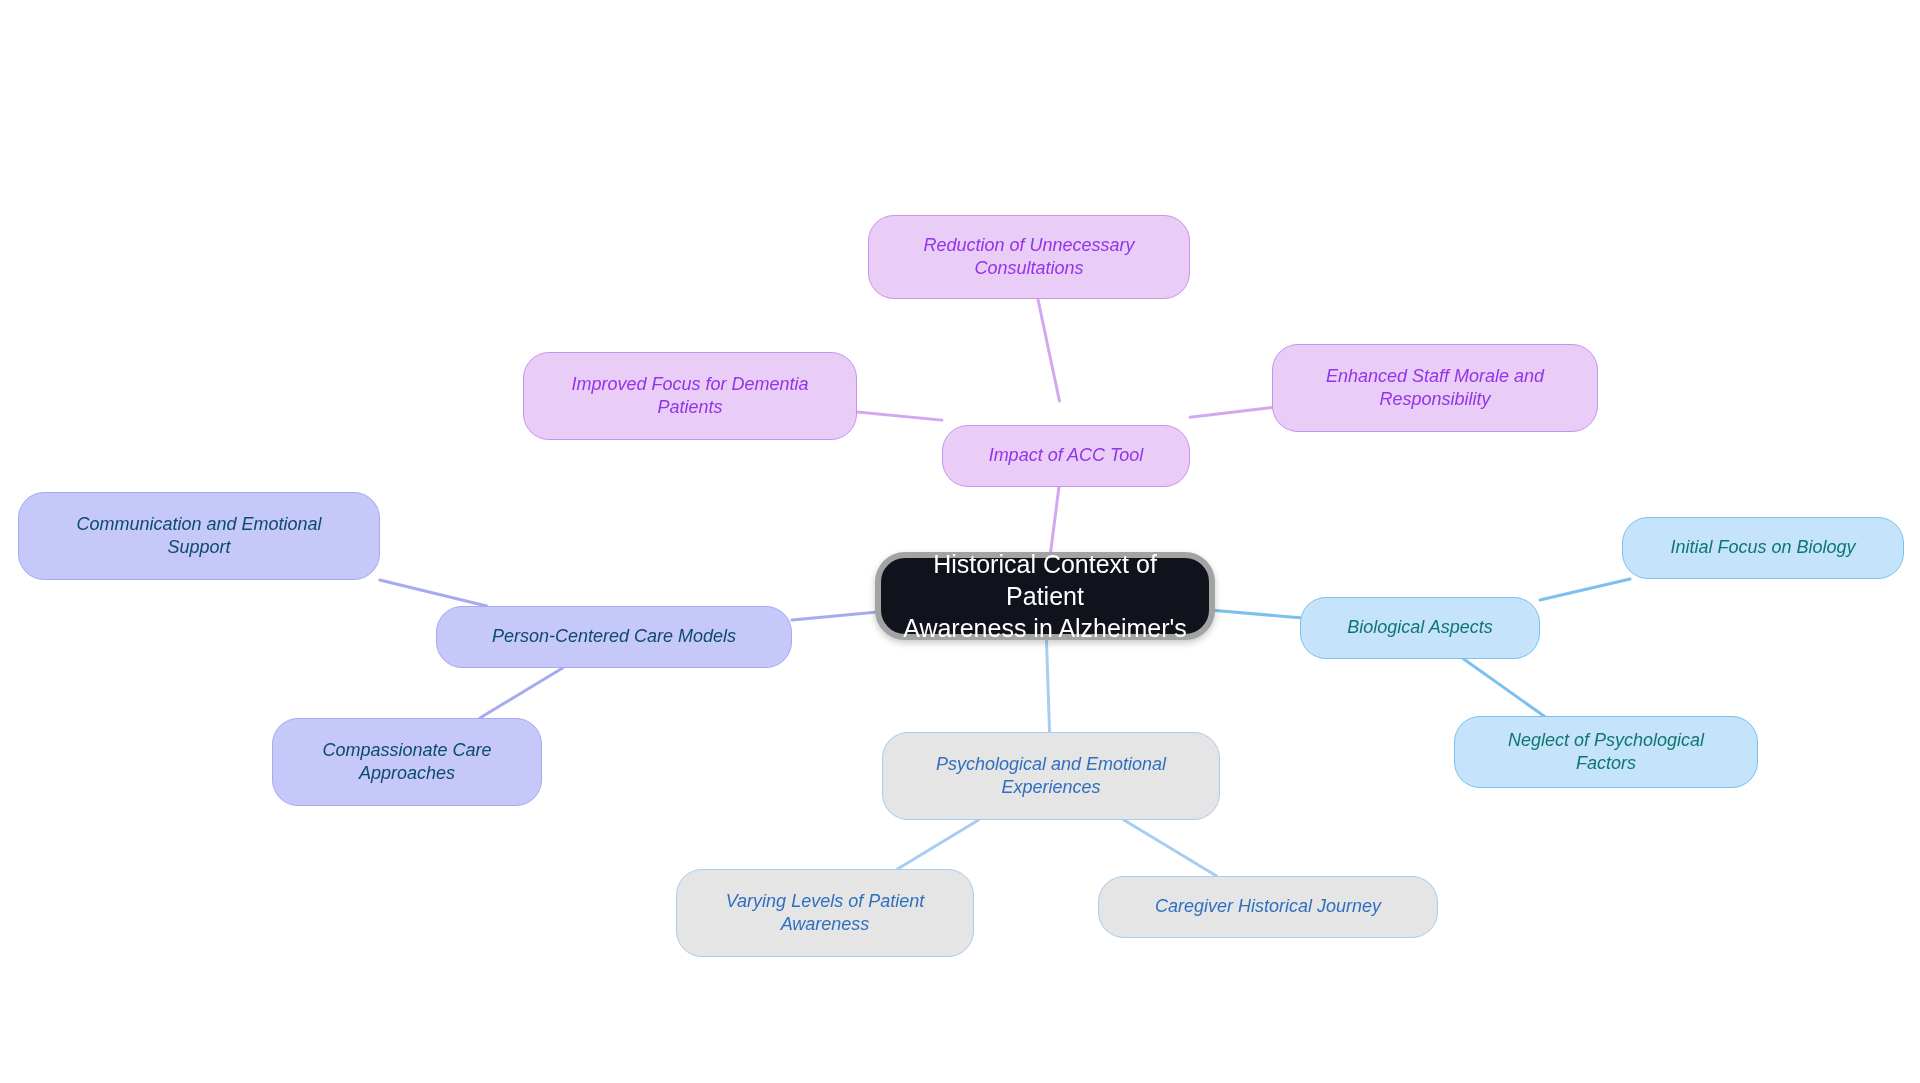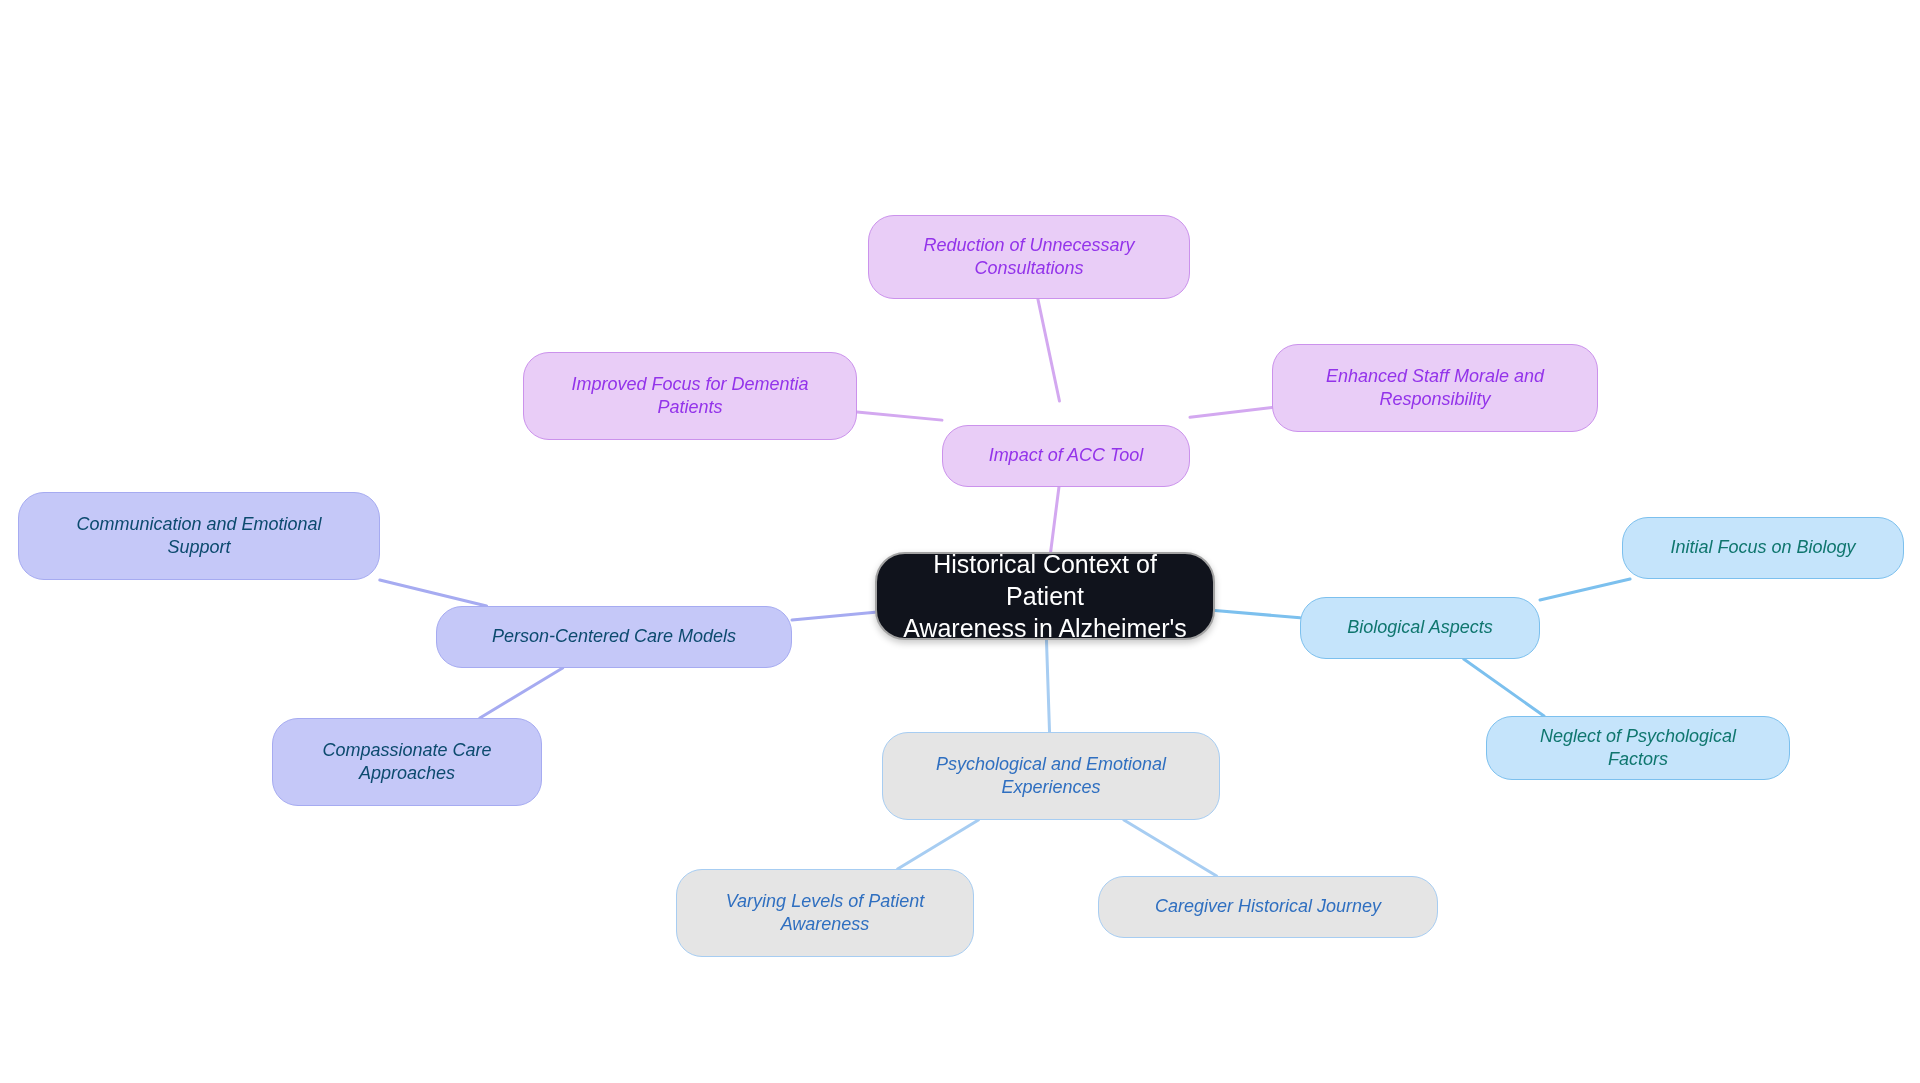--- a/index.html
+++ b/index.html
@@ -34,21 +34,21 @@
     justify-content: center;
     text-align: center;
     border-radius: 26px;
     line-height: 1.28;
     padding: 6px 14px;
     white-space: pre-line;
   }
   .node.root {
     background: #10131c;
     color: #ffffff;
-    border: 2px solid #a3a3a3;
+    border: 6px solid #a3a3a3;
     border-radius: 30px;
     font-size: 25px;
     box-shadow: 0 3px 7px rgba(0,0,0,0.22);
   }
   .node.branch, .node.leaf {
     border-width: 1px;
     border-style: solid;
     font-size: 18px;
     font-style: italic;
   }
@@ -102,21 +102,21 @@
 Patients</div>
       <div class="node leaf purple" style="left: 1272px; top: 344px; width: 326px; height: 88px;">Enhanced Staff Morale and
 Responsibility</div>
       <div class="node branch periwinkle" style="left: 436px; top: 606px; width: 356px; height: 62px;">Person-Centered Care Models</div>
       <div class="node leaf periwinkle" style="left: 18px; top: 492px; width: 362px; height: 88px;">Communication and Emotional
 Support</div>
       <div class="node leaf periwinkle" style="left: 272px; top: 718px; width: 270px; height: 88px;">Compassionate Care
 Approaches</div>
       <div class="node branch skyblue" style="left: 1300px; top: 597px; width: 240px; height: 62px;">Biological Aspects</div>
       <div class="node leaf skyblue" style="left: 1622px; top: 517px; width: 282px; height: 62px;">Initial Focus on Biology</div>
-      <div class="node leaf skyblue" style="left: 1486px; top: 716px; width: 304px; height: 64px;">Neglect of Psychological
+      <div class="node leaf skyblue" style="left: 1454px; top: 716px; width: 304px; height: 72px;">Neglect of Psychological
 Factors</div>
       <div class="node branch paleblue" style="left: 882px; top: 732px; width: 338px; height: 88px;">Psychological and Emotional
 Experiences</div>
       <div class="node leaf paleblue" style="left: 676px; top: 869px; width: 298px; height: 88px;">Varying Levels of Patient
 Awareness</div>
       <div class="node leaf paleblue" style="left: 1098px; top: 876px; width: 340px; height: 62px;">Caregiver Historical Journey</div>
     </div>
 </div>
 
 </body></html>

